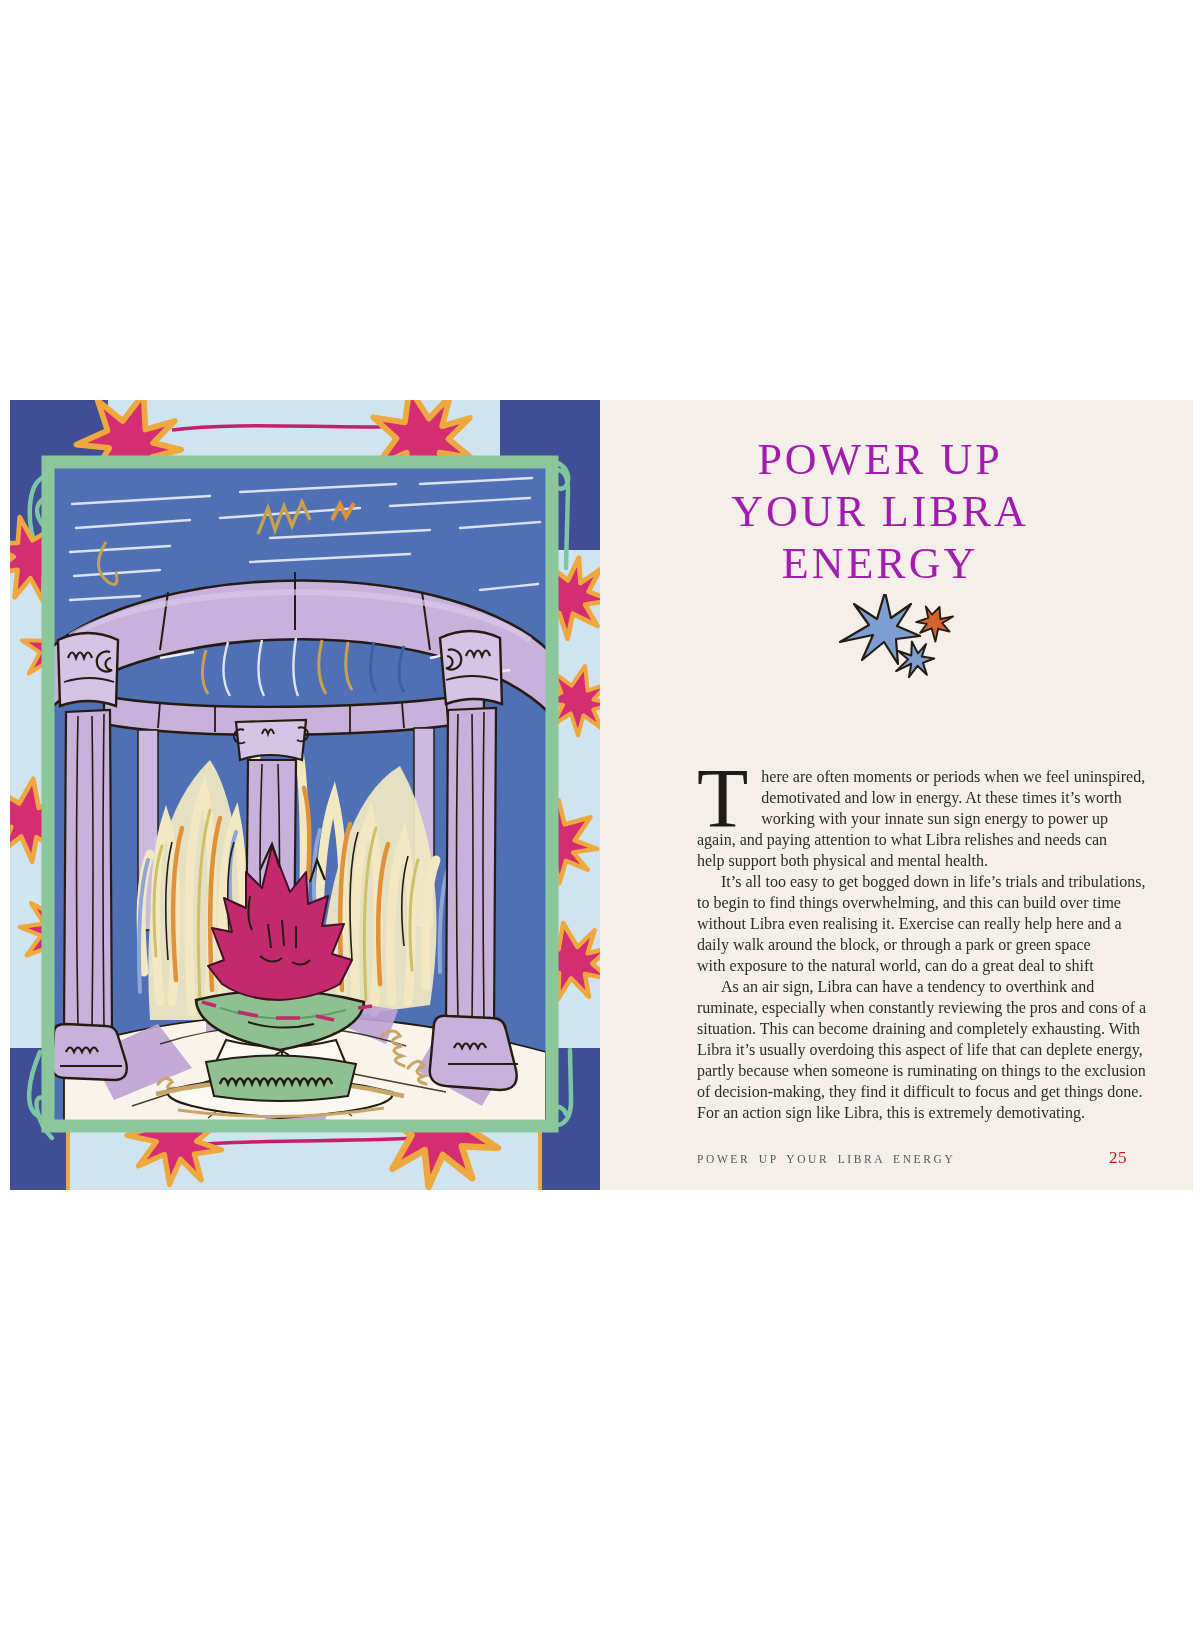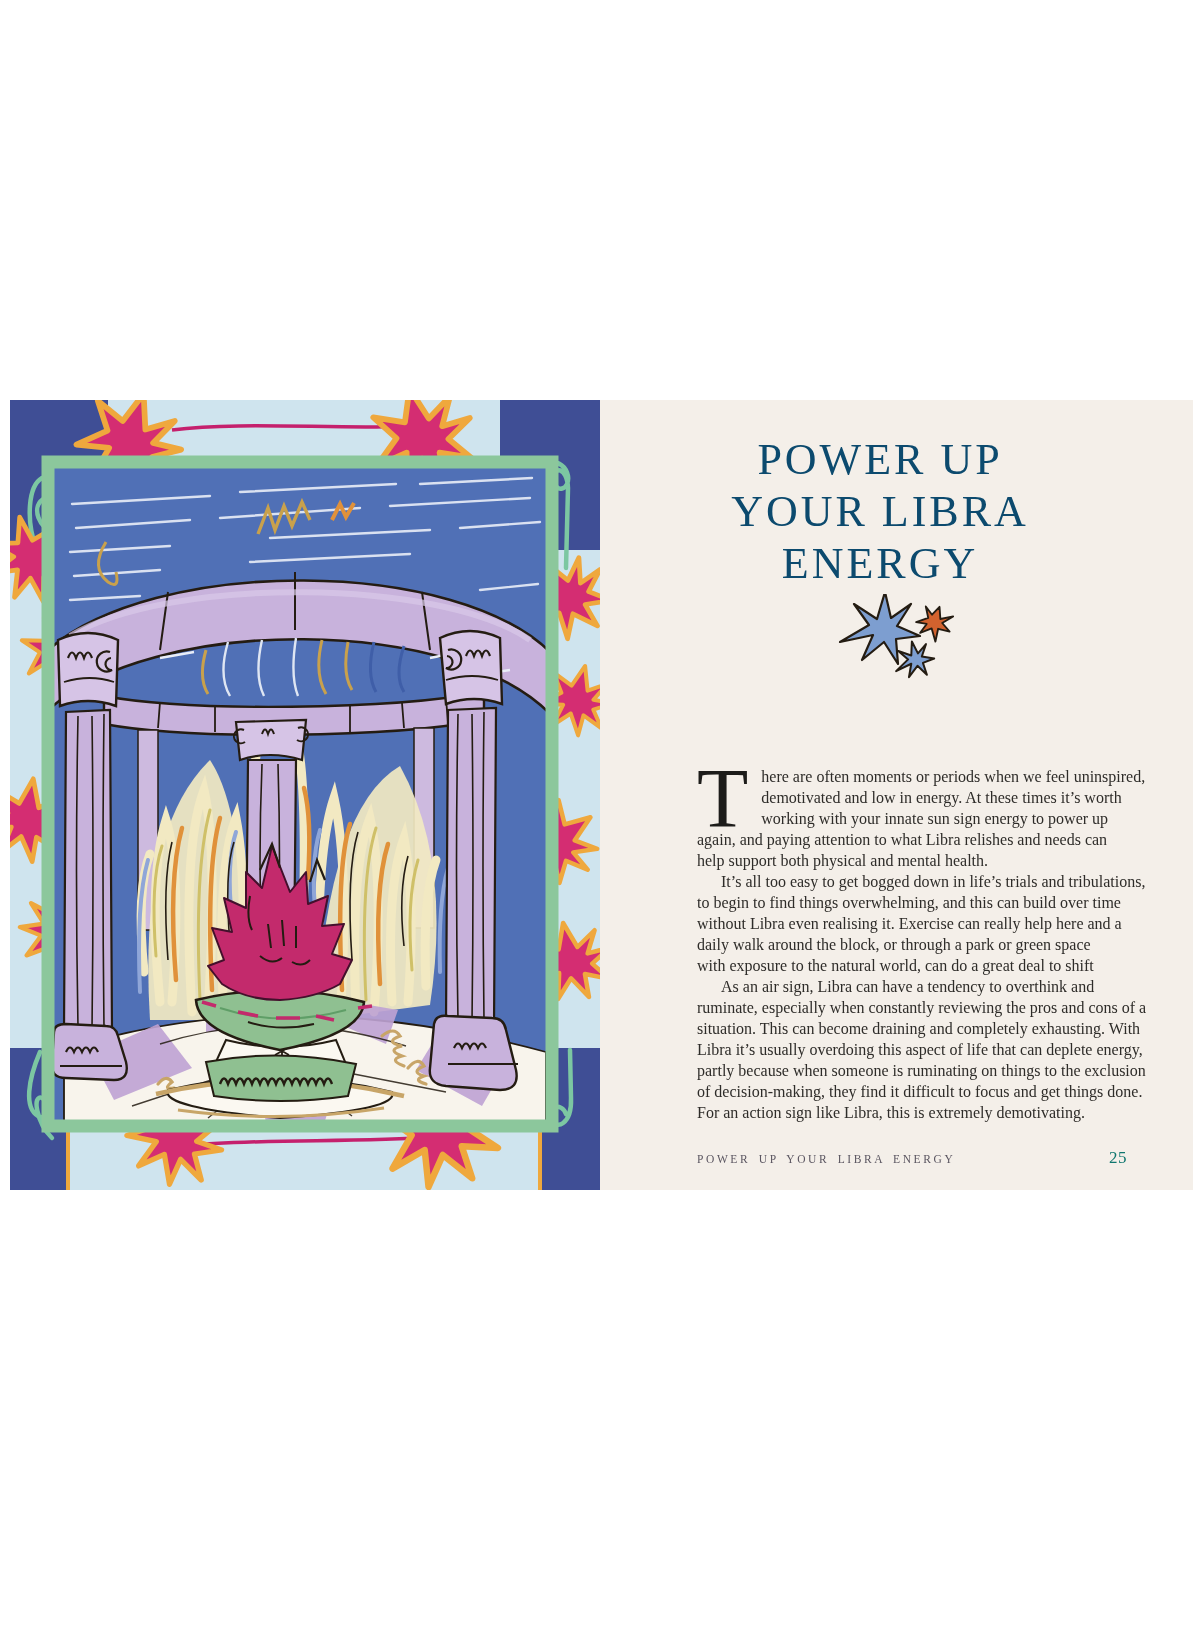--- a/index.html
+++ b/index.html
@@ -11,37 +11,37 @@
     overflow: hidden;
   }
   .spread { position: absolute; top: 400px; left: 10px; width: 1183px; height: 790px; display: flex; }
   .page-left { flex: none; width: 590px; height: 790px; }
   .ill { display: block; width: 590px; height: 790px; }
   .page-right { flex: none; width: 593px; height: 790px; background: #f4efe9; position: relative; }
   .title {
     position: absolute; top: 34px; left: 10px; width: 540px; margin: 0;
     text-align: center; font-weight: 400;
     font-size: 44px; line-height: 52px; letter-spacing: 3px;
-    color: #0c4a6e; white-space: pre-line;
+    color: #a21caf; white-space: pre-line;
     font-family: "Liberation Serif", serif;
   }
   .ornament { position: absolute; top: 194px; left: 238px; width: 130px; height: 92px; }
   .bodytext { position: absolute; top: 366px; left: 97px; width: 486px; }
   p.para { margin: 0; white-space: pre-line; font-size: 16px; line-height: 21px; color: #2e2c29; }
   p.indent { text-indent: 24px; }
   .dropcap {
     float: left; font-size: 84px; line-height: 60px;
     margin: 3px 13px 0 0; color: #1d1c1a;
   }
   .footer {
     position: absolute; top: 748px; left: 97px; width: 430px;
     display: flex; justify-content: space-between; align-items: baseline;
   }
   .running { font-size: 11.5px; letter-spacing: 2.6px; word-spacing: 3px; color: #5a5560; }
-  .folio { font-size: 17px; letter-spacing: 0.5px; color: #0f766e; }
+  .folio { font-size: 17px; letter-spacing: 0.5px; color: #b91c1c; }
 </style>
 </head>
 <body>
 
 <div class="spread">
 
   <div class="page-left">
     <svg class="ill" viewBox="0 0 590 790" role="img">
       <defs>
         <path id="burst" d="M0,-44 L11,-15 L33,-30 L21,-6 L46,-8 L24,6 L40,26 L14,16 L14,42 L-2,18 L-20,38 L-14,10 L-42,16 L-20,-4 L-36,-26 L-10,-16 Z"></path>

